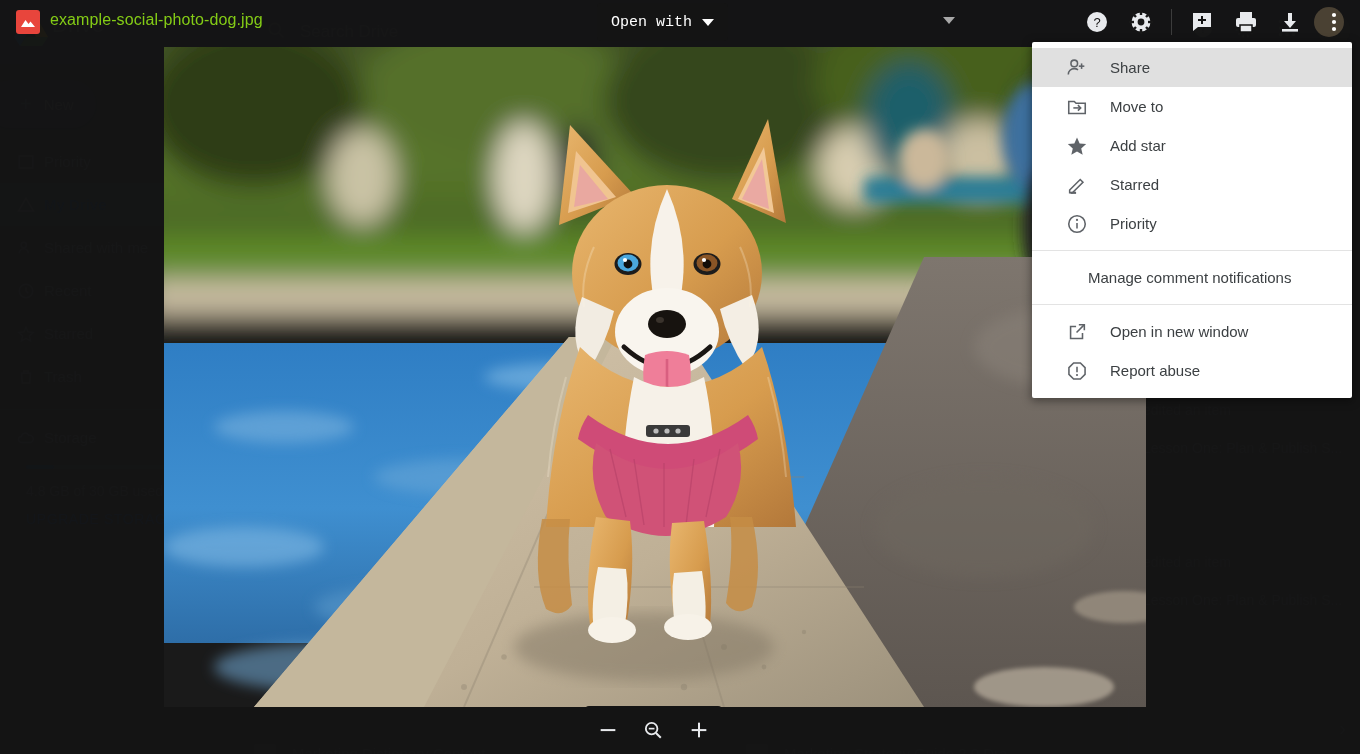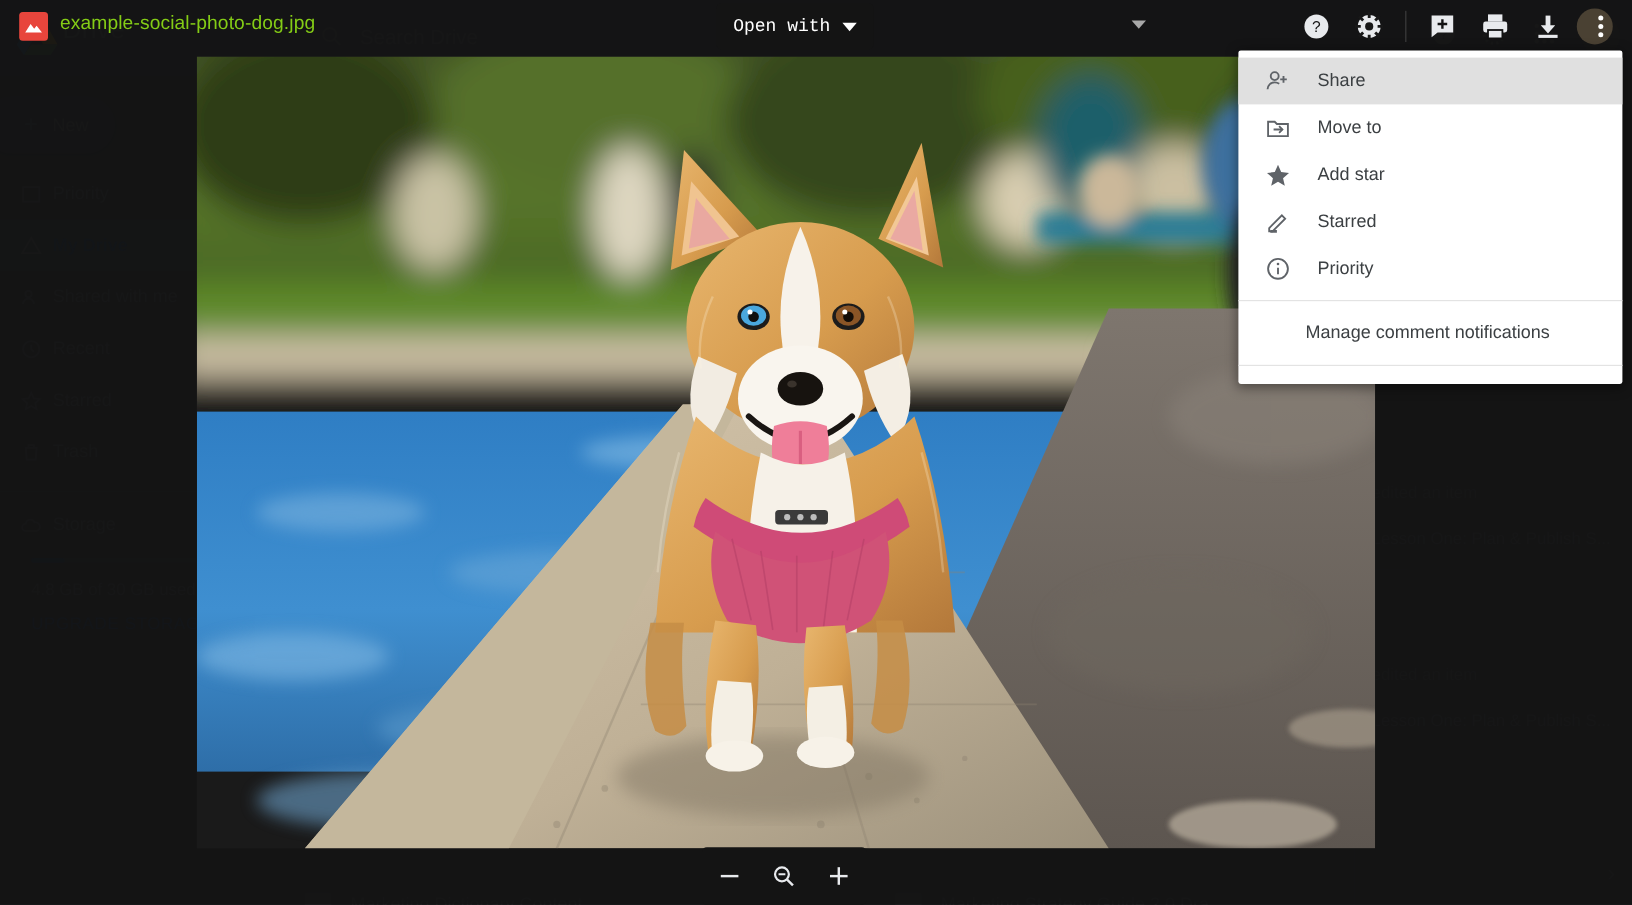--- a/index.html
+++ b/index.html
@@ -173,21 +173,21 @@
   
   #ctxmenu {
     position: absolute; left: 1032px; top: 42px;
     width: 320px;
     background: #ffffff; border-radius: 2px;
     box-shadow: 0 2px 10px 1px rgba(0,0,0,.4);
     padding: 6px 0 8px 0;
   }
   .mi {
     height: 39px; display: flex; align-items: center;
-    padding-left: 22px; cursor: default;
+    padding-left: 34px; cursor: default;
   }
   .mi.hl { background: #e0e0e0; }
   .mi .mi-ic { width: 44px; display:flex; align-items:center; }
   .mi-label { font-size: 15px; color: #3c4043; }
   .mi.noicon { padding-left: 56px; }
   .mi-div { height: 1px; background: #e3e3e3; margin: 7px 0; }
   .nofill { fill: none; stroke: #5f6368; stroke-width: 1.7; }
 </style>
 </head>
 <body>
@@ -680,14 +680,34 @@
   </div>
 
   <div class="mi-div"></div>
 
   <div class="mi noicon">
     <span class="mi-label">Manage comment notifications</span>
   </div>
 
   <div class="mi-div"></div>
 
-
+  <div class="mi">
+    <span class="mi-ic">
+      <svg width="22" height="22" viewBox="0 0 24 24">
+          <path d="M18 13v6H5V6h6" class="nofill"></path>
+          <polyline points="14,4 20,4 20,10" class="nofill"></polyline>
+          <line x1="20" y1="4" x2="11.5" y2="12.5" stroke="#5f6368" stroke-width="1.7"></line>
+        </svg>
+    </span>
+    <span class="mi-label">Open in new window</span>
+  </div>
+
+  <div class="mi">
+    <span class="mi-ic">
+      <svg width="22" height="22" viewBox="0 0 24 24">
+          <polygon points="8.3,3.2 15.7,3.2 20.8,8.3 20.8,15.7 15.7,20.8 8.3,20.8 3.2,15.7 3.2,8.3" class="nofill"></polygon>
+          <line x1="12" y1="7.4" x2="12" y2="13.4" stroke="#5f6368" stroke-width="1.7"></line>
+          <circle cx="12" cy="16.4" r="1.15" fill="#5f6368"></circle>
+        </svg>
+    </span>
+    <span class="mi-label">Report abuse</span>
+  </div>
 </div>
 
 </body></html>

